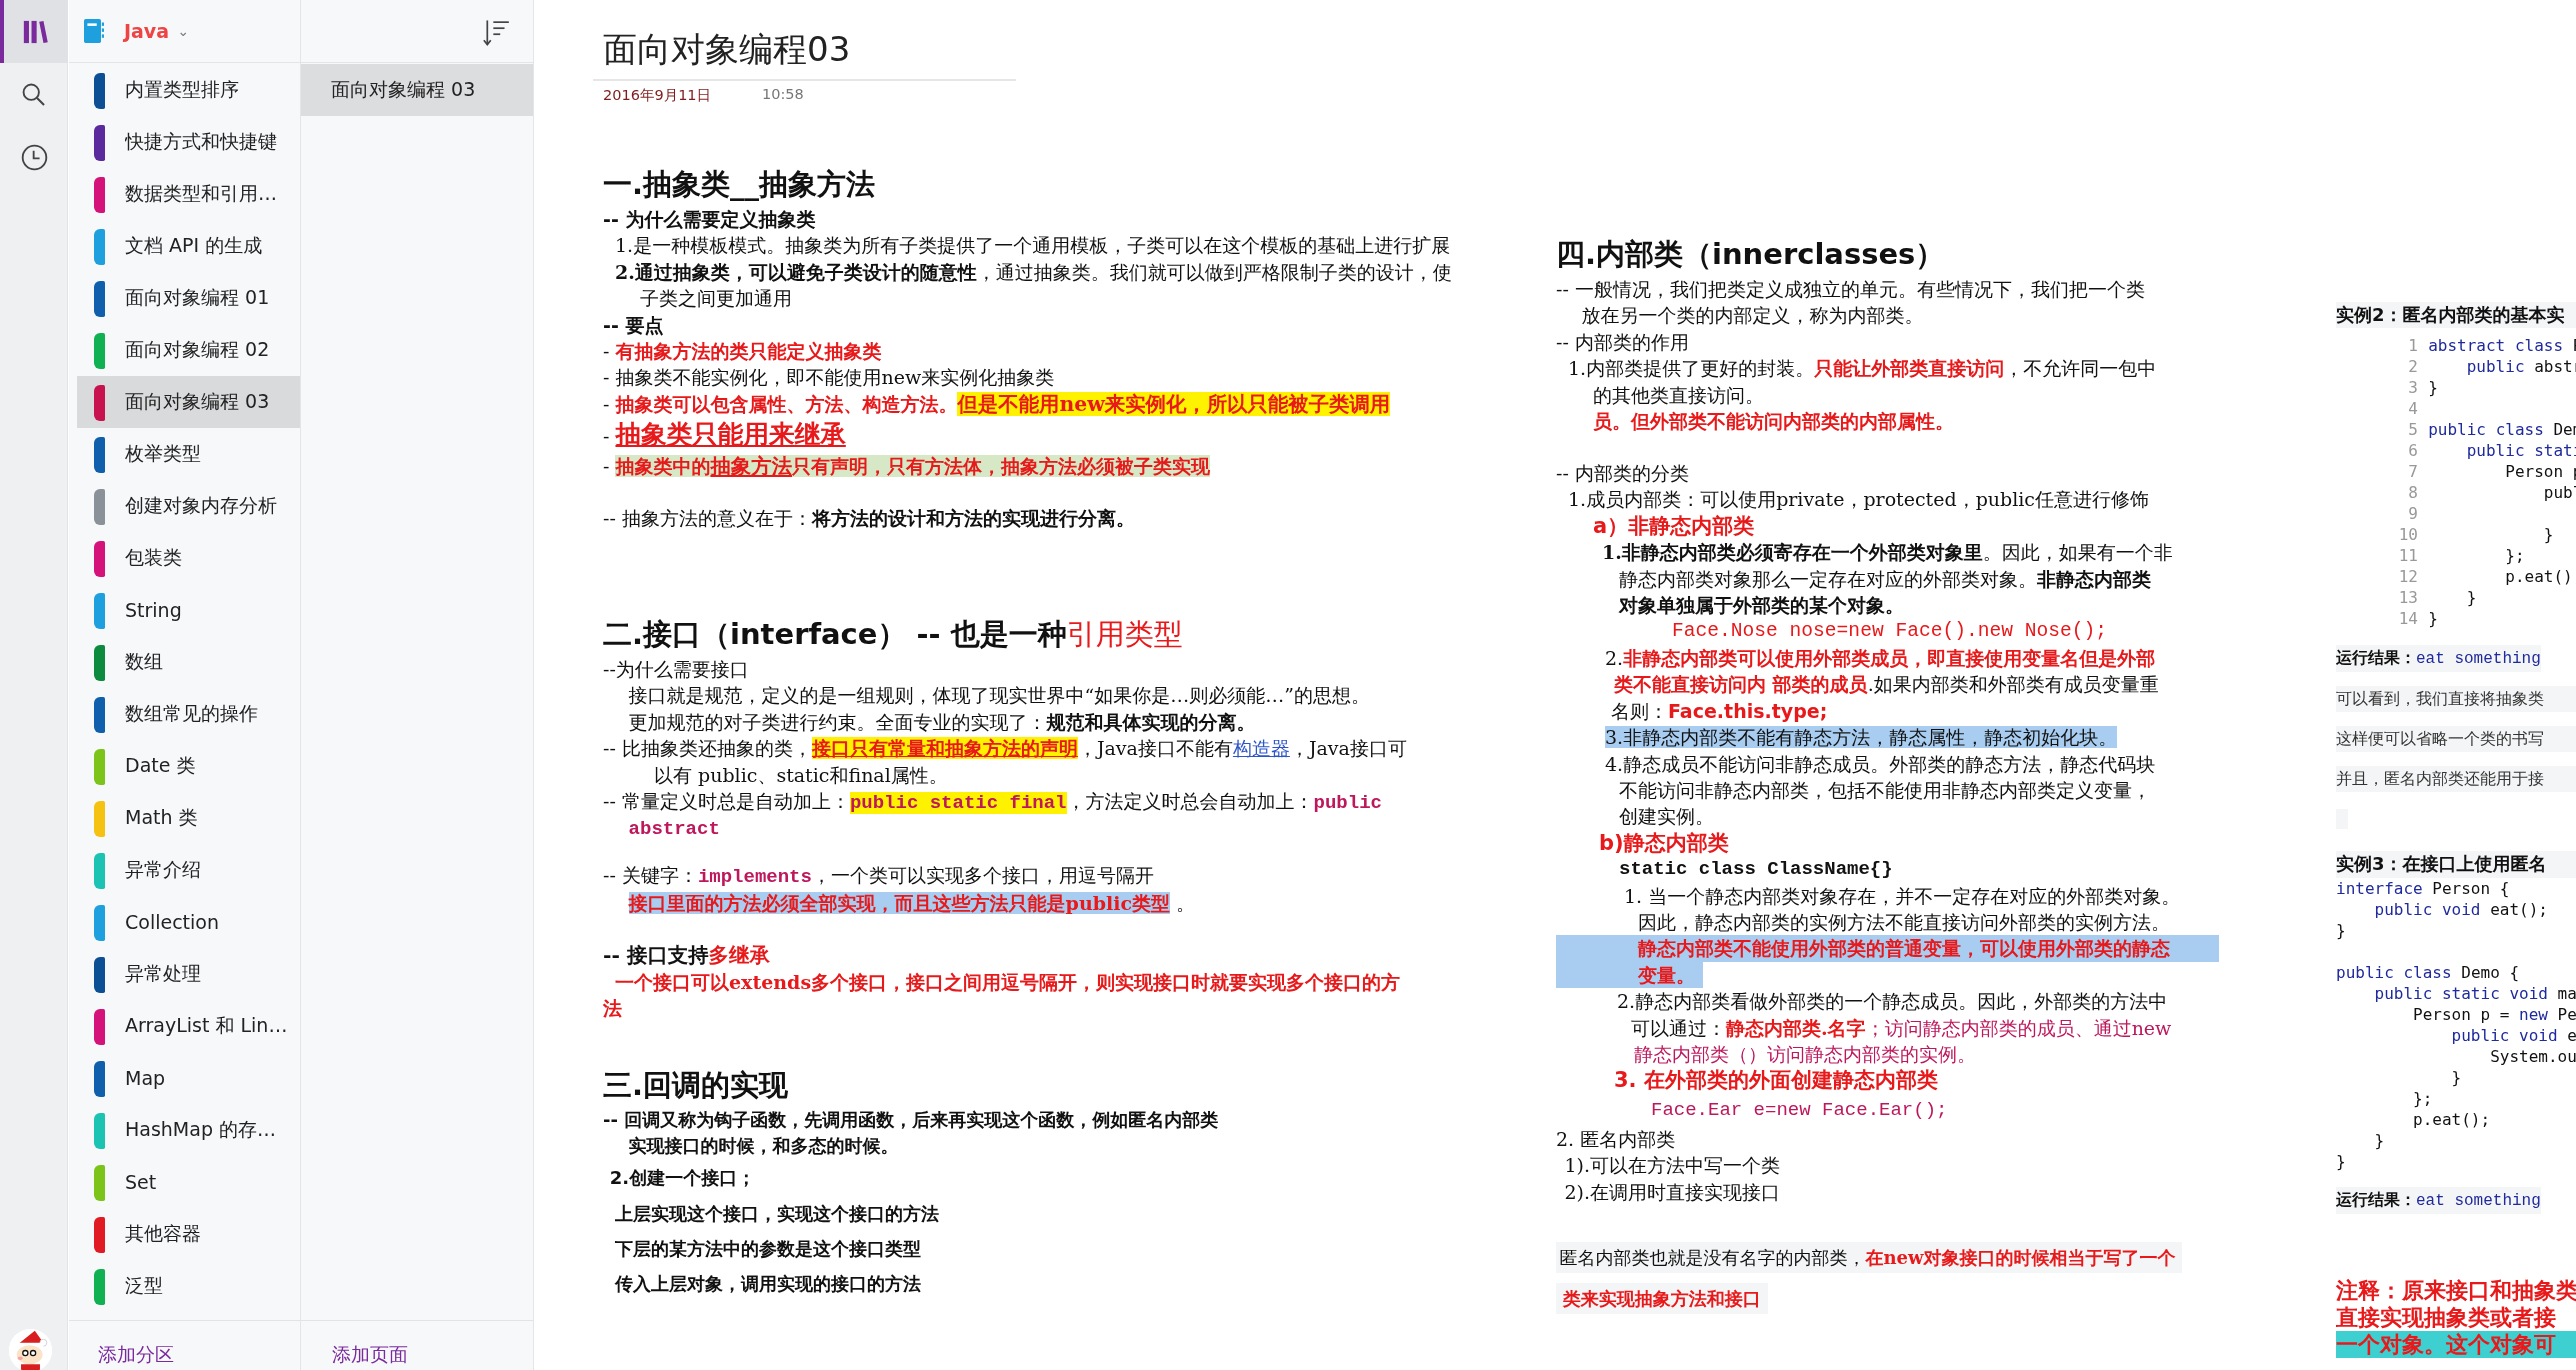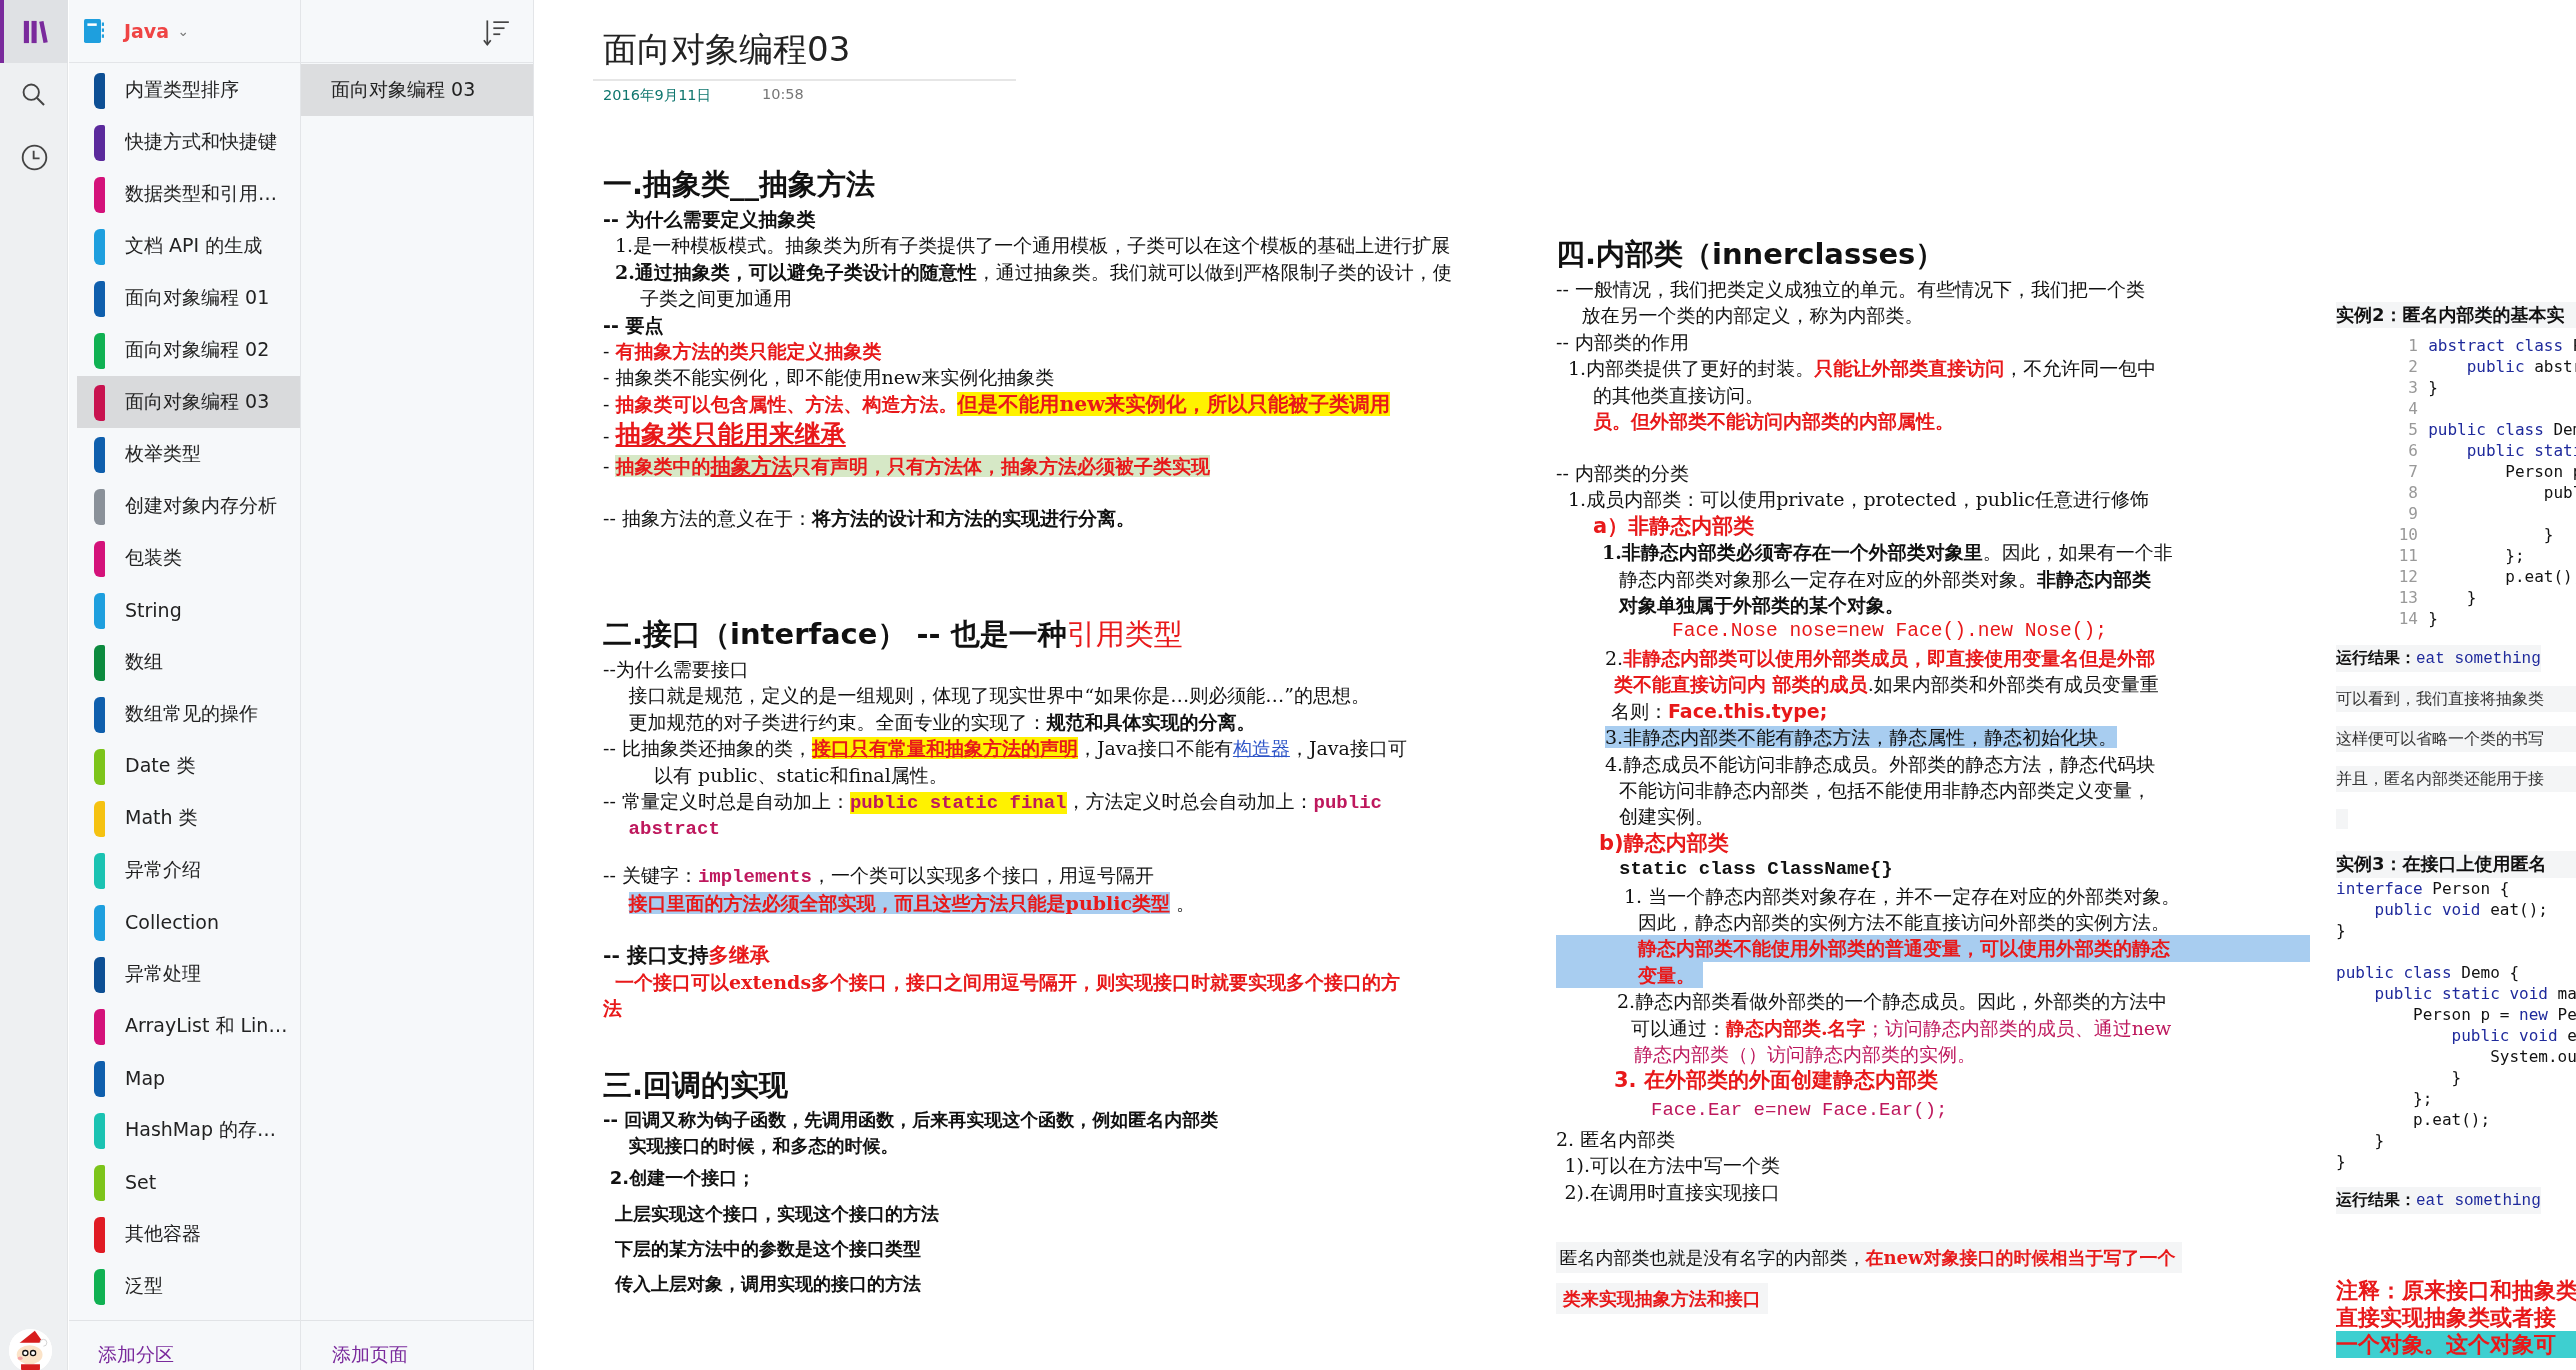--- a/index.html
+++ b/index.html
@@ -30,21 +30,21 @@
   .pages-header { height: 63px; border-bottom: 0.9px solid #e3e5e8; position: relative; }
   .sort-btn { position: absolute; right: 19px; top: 17px; width: 31px; height: 31px; }
   .page-item { height: 52px; display: flex; align-items: center; background: #dcdddf; margin-top: 0.9px; }
   .page-label { margin-left: 30px; font-size: 19px; color: #222; }
   .pages-footer { position: absolute; left: 0; right: 0; bottom: 0; height: 51px; border-top: 0.9px solid #e1e3e6; }
 
   
   .canvas { position: absolute; left: 535px; top: 0; right: 0; height: 1371px; background: #fff; overflow: hidden; }
   .page-title { position: absolute; left: 68px; top: 27px; font-size: 34px; color: #222; font-family: "DejaVu Sans", sans-serif; }
   .title-rule { position: absolute; left: 58px; top: 79px; width: 423px; height: 1.7px; background: #e6e6e6; }
-  .page-date { position: absolute; left: 68px; top: 86px; font-size: 14.5px; color: #0f766e; }
+  .page-date { position: absolute; left: 68px; top: 86px; font-size: 14.5px; color: #7f1d1d; }
   .page-time { position: absolute; left: 227px; top: 86px; font-size: 14.5px; color: #777; }
 
   .block { position: absolute; font-family: "DejaVu Serif", serif; font-size: 19px; color: #111; line-height: 26.4px; }
   .h { font-family: "DejaVu Sans", sans-serif; font-size: 29px; font-weight: bold; color: #111; line-height: 44px; }
   .b { font-weight: bold; }
   .red { color: #e8191a; }
   .dkred { color: #be185d; }
   .hl-yellow { background: #fff200; }
   .hl-green { background: #d6e8c6; }
   .hl-blue { background: #a8cdf0; }
@@ -304,21 +304,21 @@
     <div style="padding-left:58px;"><span class="b red">类不能直接访问内 部类的成员</span><span>.如果内部类和外部类有成员变量重</span></div>
     <div style="padding-left:55px;"><span>名则：</span><span class="b red" style="font-family:'DejaVu Sans',sans-serif;">Face.this.type;</span></div>
     <div style="padding-left:49px;"><span class="hl-blue">3.非静态内部类不能有静态方法，静态属性，静态初始化块。</span></div>
     <div style="padding-left:49px;">4.静态成员不能访问非静态成员。外部类的静态方法，静态代码块</div>
     <div style="padding-left:63px;">不能访问非静态内部类，包括不能使用非静态内部类定义变量，</div>
     <div style="padding-left:63px;">创建实例。</div>
     <div class="b red" style="padding-left:43px; font-size:21px; font-family:'DejaVu Sans',sans-serif;">b)静态内部类</div>
     <div class="b mono" style="padding-left:63px;">static class ClassName{}</div>
     <div style="padding-left:68px;">1. 当一个静态内部类对象存在，并不一定存在对应的外部类对象。</div>
     <div style="padding-left:82px;">因此，静态内部类的实例方法不能直接访问外部类的实例方法。</div>
-    <div class="hl-blue b red" style="padding-left:82px; margin-left:0; width:754px;">静态内部类不能使用外部类的普通变量，可以使用外部类的静态</div>
+    <div class="hl-blue b red" style="padding-left:82px; margin-left:0; width:663px;">静态内部类不能使用外部类的普通变量，可以使用外部类的静态</div>
     <div><span class="hl-blue b red" style="display:inline-block; padding-left:82px; width:147px;">变量。</span></div>
     <div style="padding-left:61px;">2.静态内部类看做外部类的一个静态成员。因此，外部类的方法中</div>
     <div style="padding-left:75px;"><span>可以通过：</span><span class="b red">静态内部类.名字</span><span class="dkred">；访问静态内部类的成员、通过new</span></div>
     <div class="dkred" style="padding-left:78px;">静态内部类（）访问静态内部类的实例。</div>
     <div class="b red" style="padding-left:58px; font-size:21px; font-family:'DejaVu Sans',sans-serif;">3. 在外部类的外面创建静态内部类</div>
     <div class="dkred mono" style="padding-left:95px; line-height:32px;">Face.Ear e=new Face.Ear();</div>
     <div>2. 匿名内部类</div>
     <div style="padding-left:8.5px;">1).可以在方法中写一个类</div>
     <div style="padding-left:8.5px;">2).在调用时直接实现接口</div>
     <div style="height:32px;"></div>

